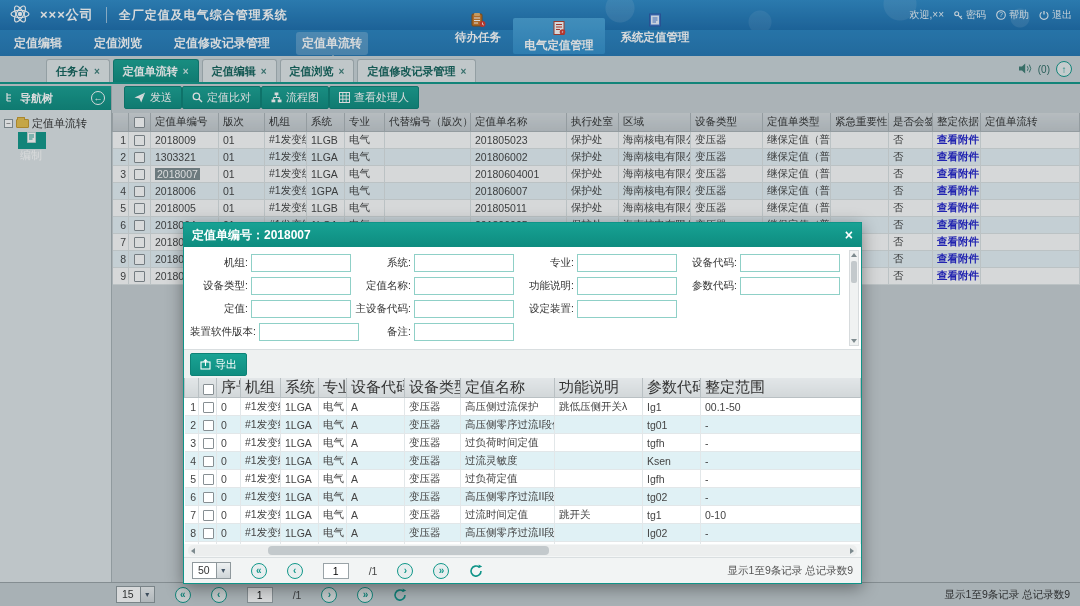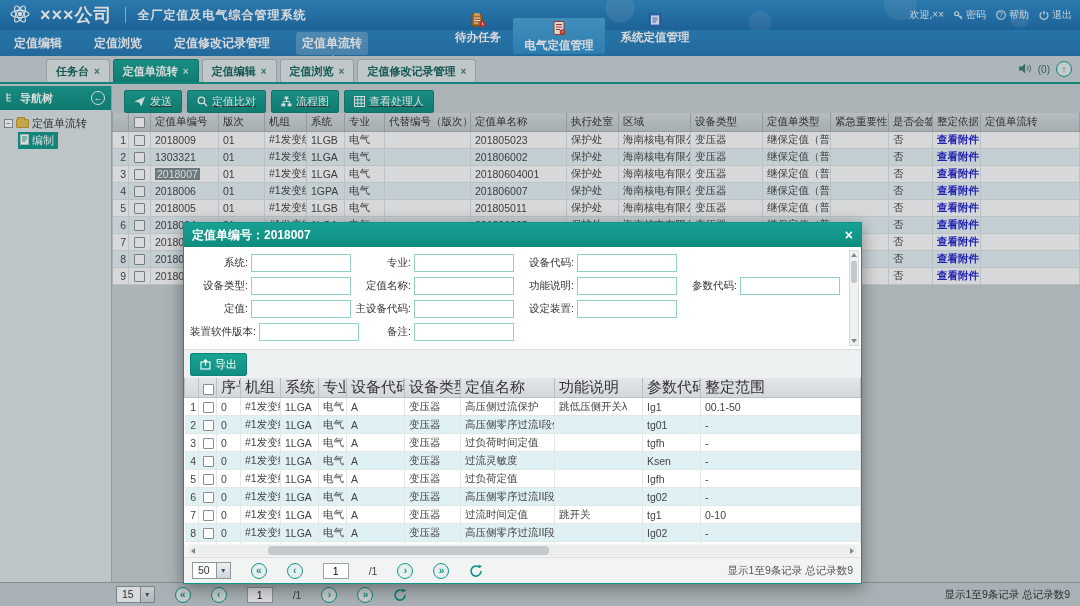--- a/index.html
+++ b/index.html
@@ -9,21 +9,21 @@
 
   
   .topbar { position:absolute; left:0; top:0; width:1080px; height:30px;
     background:
       radial-gradient(circle 18px at 620px 8px, rgba(255,255,255,.10) 0 14px, transparent 15px),
       radial-gradient(circle 14px at 760px 22px, rgba(255,255,255,.08) 0 11px, transparent 12px),
       radial-gradient(circle 20px at 900px 4px, rgba(255,255,255,.09) 0 16px, transparent 17px),
       radial-gradient(circle 12px at 1020px 18px, rgba(255,255,255,.10) 0 9px, transparent 10px),
       linear-gradient(180deg,#2f8cc9,#1e6fae); z-index:2; }
   .topbar-left { position:absolute; left:8px; top:0; height:30px; display:flex; align-items:center; gap:8px; }
-  .company { color:#fff; font-size:18px; font-weight:bold; letter-spacing:1px; }
+  .company { color:#fff; font-size:13px; font-weight:bold; letter-spacing:1px; }
   .tb-divider { width:1px; height:16px; background:rgba(255,255,255,.55); margin:0 4px; }
   .systitle { color:#fff; font-size:12px; font-weight:bold; letter-spacing:1px; }
   .topbar-right { position:absolute; right:8px; top:0; height:30px; display:flex; align-items:center; gap:10px; color:#eaf4fb; font-size:10px; }
   .tb-link { display:inline-flex; align-items:center; gap:3px; cursor:pointer; color:#eaf4fb; }
 
   
   .menubar { position:absolute; left:0; top:30px; width:1080px; height:26px; background:linear-gradient(180deg,#2a85c2,#2578b4); z-index:1; }
   .menu-items { position:absolute; left:8px; top:0; height:26px; display:flex; align-items:center; gap:20px; }
   .menu-item { color:#fff; font-size:12px; font-weight:bold; padding:3px 6px; border-radius:3px; position:relative; cursor:pointer; }
   .menu-item.active { background:rgba(255,255,255,.22); }
@@ -47,28 +47,28 @@
 
   
   .content { position:absolute; left:0; top:86px; width:1080px; height:496px; display:flex; }
   .sidebar { width:112px; background:#e0e6e8; border-right:1px solid #a9b3b6; display:flex; flex-direction:column; }
   .side-head { height:24px; background:linear-gradient(180deg,#18a193,#0e8c7f); color:#fff; font-size:11px; font-weight:bold; display:flex; align-items:center; padding:0 6px; gap:4px; }
   .side-head .spacer { flex:1; }
   .side-collapse { width:14px; height:14px; border:1.2px solid #fff; border-radius:50%; color:#fff; font-size:9px; display:inline-flex; align-items:center; justify-content:center; cursor:pointer; }
   .tree { padding:5px 4px; font-size:11px; }
   .tree-row { display:flex; align-items:center; gap:3px; height:17px; cursor:pointer; white-space:nowrap; }
   .tree-child { margin-left:14px; width:max-content; padding:0 4px 0 2px; }
-  .tree-child.selected { background:#12988a; color:#fff; }
+  .tree-child.selected { background:#12988a; color:#fff;flex-direction:column; }
   .expander { width:9px; height:9px; border:1px solid #8b969a; background:#fff; font-size:8px; line-height:7px; text-align:center; color:#555; }
   .folder { width:13px; height:9px; background:#e9c14d; border:1px solid #c79a2e; border-radius:1px; position:relative; }
   .folder::before { content:""; position:absolute; left:0; top:-3px; width:6px; height:2px; background:#e9c14d; border:1px solid #c79a2e; border-bottom:none; border-radius:1px 1px 0 0; }
   .main { flex:1; display:flex; flex-direction:column; }
 
   
-  .toolbar { height:27px; display:flex; align-items:flex-end; gap:5px; padding:0 0 0 12px;text-decoration:underline; }
+  .toolbar { height:27px; display:flex; align-items:flex-start; padding:0 0 0 12px; }
   .tbtn { display:inline-flex; align-items:center; gap:4px; background:linear-gradient(180deg,#1aa394,#0f8d80); border:1px solid #0d8276; color:#fff; font-size:11px; padding:3px 9px; border-radius:2px; cursor:pointer; font-family:inherit; }
 
   
   table { border-collapse:collapse; table-layout:fixed; width:100%; }
   th,td { overflow:hidden; white-space:nowrap; text-overflow:clip; padding:0 4px; text-align:left; font-weight:normal; }
   .grid th { height:18px; background:linear-gradient(180deg,#d6dbde,#c5cbcf); border:1px solid #aeb5b9; border-top:none; font-size:10.5px; color:#333; }
   .grid td { height:17px; border-right:1px solid #dde2e4; border-bottom:1px solid #dde2e4; font-size:10.5px; color:#444; }
   .grid tr:nth-child(even) td { background:#e7f2f7; }
   .grid tr:nth-child(odd) td { background:#fdfdfd; }
   .rownum { color:#777; font-size:9.5px; text-align:right; padding-right:2px; }
@@ -561,20 +561,24 @@
   <div class="dim"></div>
 
   <div class="modal">
     <div class="modal-title">
       <span>定值单编号：2018007</span>
       <span class="mclose">×</span>
     </div>
     <div class="modal-form" id="modal-form">
       <div class="frow">
           <div class="field">
+            <label>机组:</label>
+            <input style="">
+          </div>
+          <div class="field">
             <label>系统:</label>
             <input style="">
           </div>
           <div class="field">
             <label>专业:</label>
             <input style="">
           </div>
           <div class="field">
             <label>设备代码:</label>
             <input style="">

